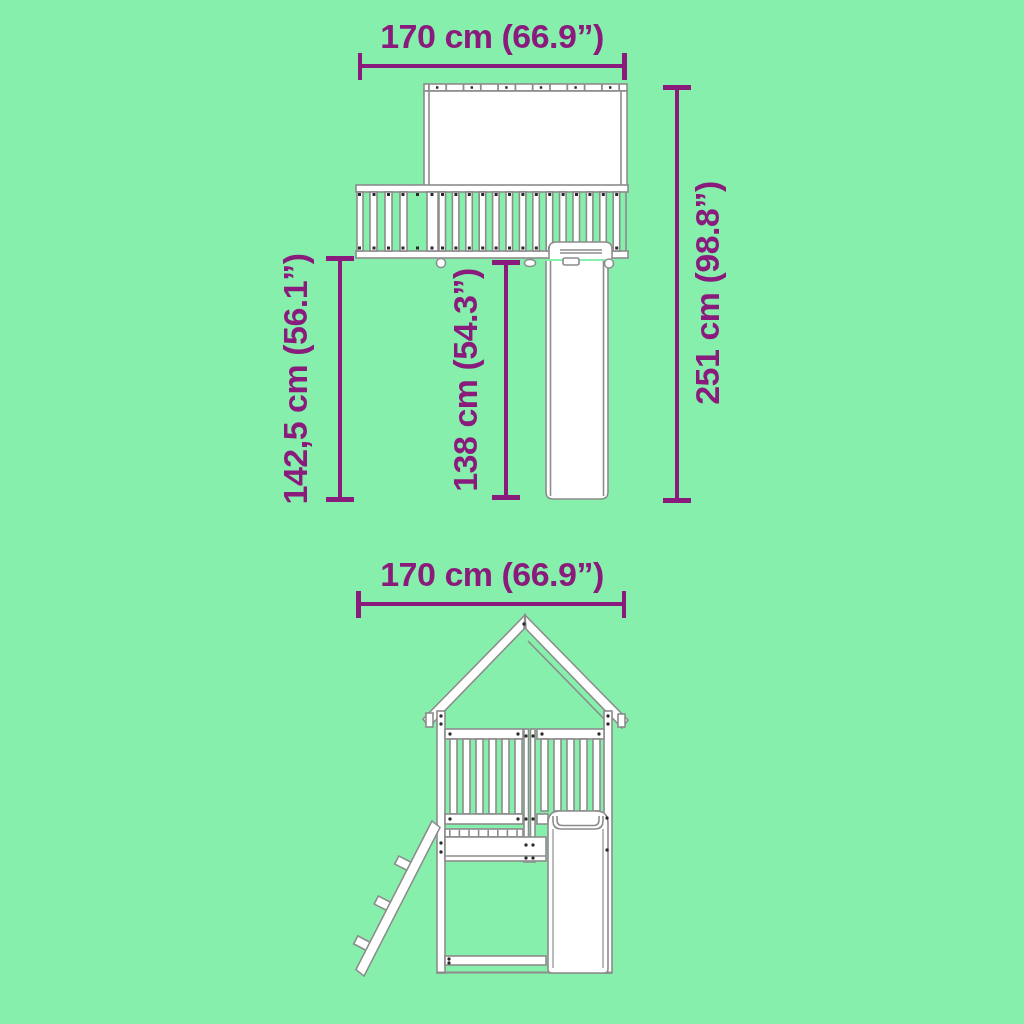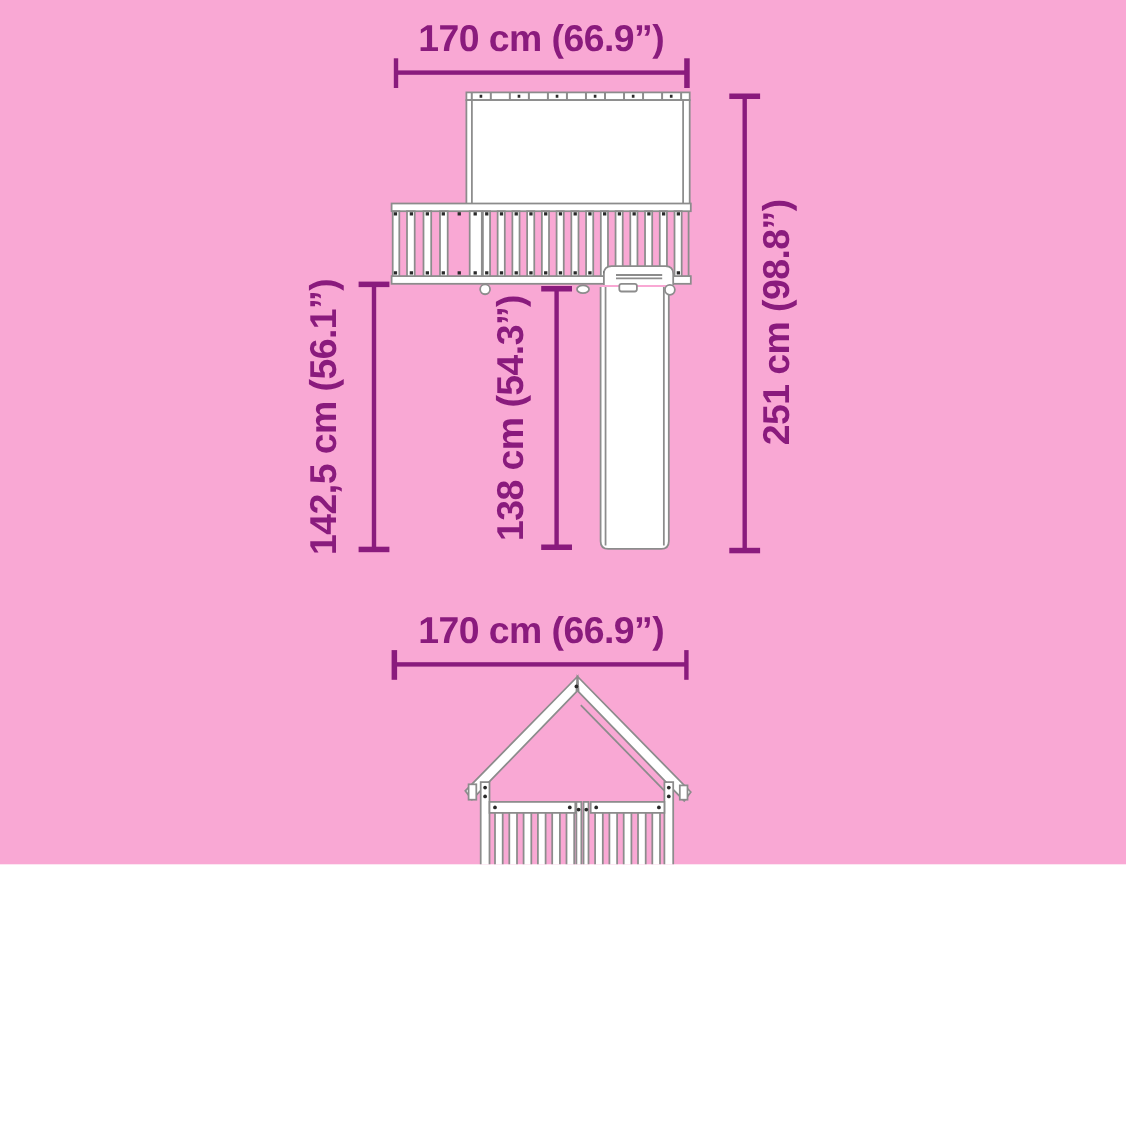--- a/index.html
+++ b/index.html
@@ -1,17 +1,17 @@
 <!DOCTYPE html>
 <html><head>
 <meta charset="utf-8">
 <style>
   html,body { margin:0; padding:0; background:#ffffff; }
   .canvas {
-    position:relative; width:1024px; height:786px; background:#f9a8d4;
+    position:relative; width:1024px; height:1024px; background:#86efac;
     font-family:"Liberation Sans", sans-serif; overflow:hidden;
   }
   .drawing { position:absolute; left:0; top:0; }
   .dim { position:absolute; background:#8A1B7D; }
   .dim-label {
     position:absolute; color:#8A1B7D; font-weight:bold; font-size:34px;
     white-space:nowrap; transform:translate(-50%,-50%); letter-spacing:-0.5px;
   }
   .dim-label.rot { transform:translate(-50%,-50%) rotate(-90deg); }
 </style>

